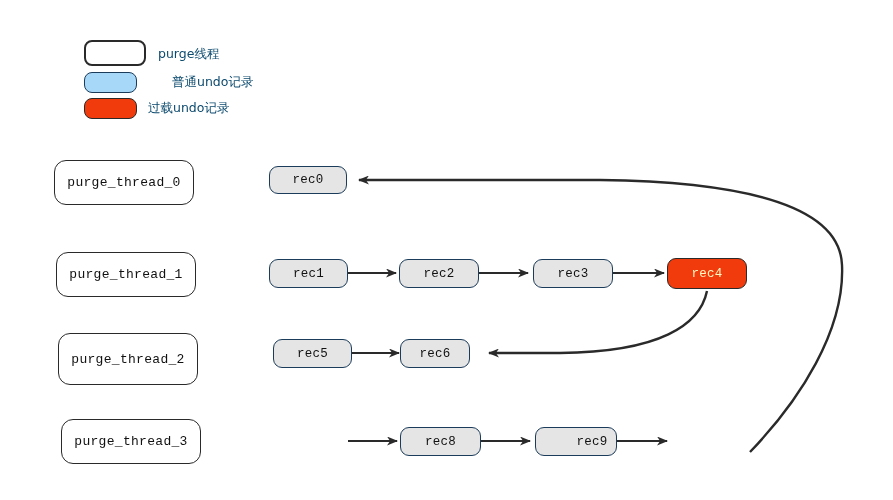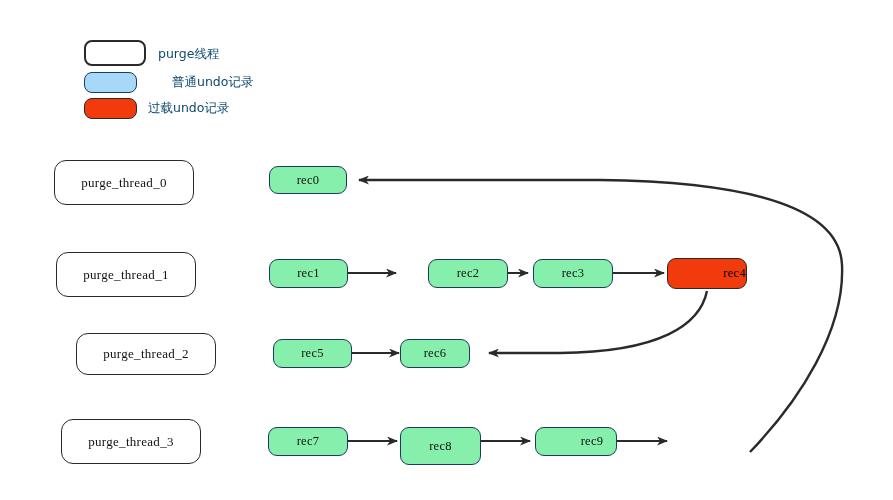--- a/index.html
+++ b/index.html
@@ -25,42 +25,41 @@
     height: 500px;
   }
   .node {
     position: absolute;
     box-sizing: border-box;
     display: flex;
     align-items: center;
     justify-content: center;
     border-radius: 9px;
     border: 1.6px solid #1b2b3a;
-    font-family: Liberation Serif, serif;
+    font-family: Liberation Mono, monospace;
     color: #111111;
     letter-spacing: 0.3px;
     user-select: none;
   }
   .node.thread {
     border: 1.8px solid #2a2a2a;
     background: #ffffff;
     border-radius: 12px;
     font-size: 13px;
   }
   .node.rec-normal {
-    background: #86efac;
+    background: #e5e5e5;
     border-color: #1c3c5c;
     font-size: 12.5px;
   }
   .node.rec-overload {
     background: #f23b0c;
     border-color: #2a2a2a;
     font-size: 12.5px;
-    color: #000000;
-    justify-content: flex-end;
+    color: #fef9c3;
   }
   .legend-swatch {
     position: absolute;
     box-sizing: border-box;
     border-radius: 8px;
   }
   .legend-swatch.white {
     background: #ffffff;
     border: 2px solid #2a2a2a;
   }
@@ -117,55 +116,52 @@
   <div class="legend-label" style="left:148px; top:100px;">过载undo记录</div>
 
   <div class="node thread" style="left:54px; top:160px; width:140px; height:45px;">
     <span>purge_thread_0</span>
   </div>
 
   <div class="node thread" style="left:56px; top:252px; width:140px; height:45px;">
     <span>purge_thread_1</span>
   </div>
 
-  <div class="node thread" style="left:58px; top:333px; width:140px; height:42px;margin-left:18px;">
+  <div class="node thread" style="left:58px; top:333px; width:140px; height:52px;">
     <span>purge_thread_2</span>
   </div>
 
   <div class="node thread" style="left:61px; top:419px; width:140px; height:45px;">
     <span>purge_thread_3</span>
   </div>
 
   <div class="node rec-normal" style="left:269px; top:166px; width:78px; height:28px;">
     <span>rec0</span>
   </div>
 
   <div class="node rec-normal" style="left:269px; top:259px; width:79px; height:29px;">
     <span>rec1</span>
   </div>
-  <div class="node rec-normal" style="left:399px; top:259px; width:80px; height:29px;margin-left:29px;">
+  <div class="node rec-normal" style="left:399px; top:259px; width:80px; height:29px;">
     <span>rec2</span>
   </div>
   <div class="node rec-normal" style="left:533px; top:259px; width:80px; height:29px;">
     <span>rec3</span>
   </div>
   <div class="node rec-overload" style="left:667px; top:258px; width:80px; height:31px;">
     <span>rec4</span>
   </div>
 
   <div class="node rec-normal" style="left:273px; top:339px; width:79px; height:29px;">
     <span>rec5</span>
   </div>
   <div class="node rec-normal" style="left:400px; top:339px; width:70px; height:29px;">
     <span>rec6</span>
   </div>
 
-  <div class="node rec-normal" style="left:268px; top:427px; width:80px; height:29px;">
-    <span>rec7</span>
-  </div>
-  <div class="node rec-normal" style="left:400px; top:427px; width:81px; height:38px;">
+  <div class="node rec-normal" style="left:400px; top:427px; width:81px; height:29px;">
     <span>rec8</span>
   </div>
   <div class="node rec-normal" style="left:535px; top:427px; width:82px; height:29px;padding-left:32px;">
     <span>rec9</span>
   </div>
 
 </div>
 
 </body></html>

